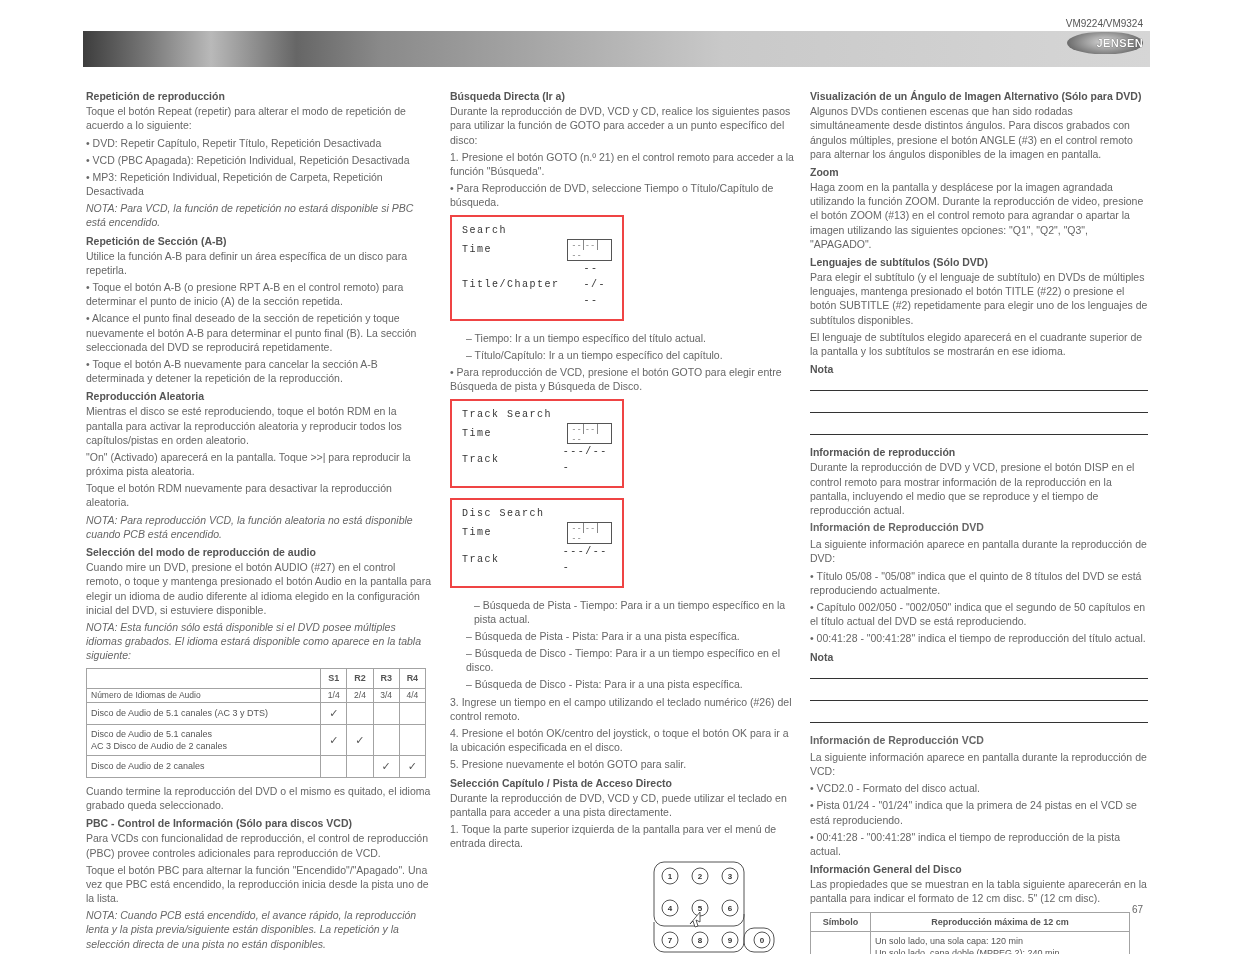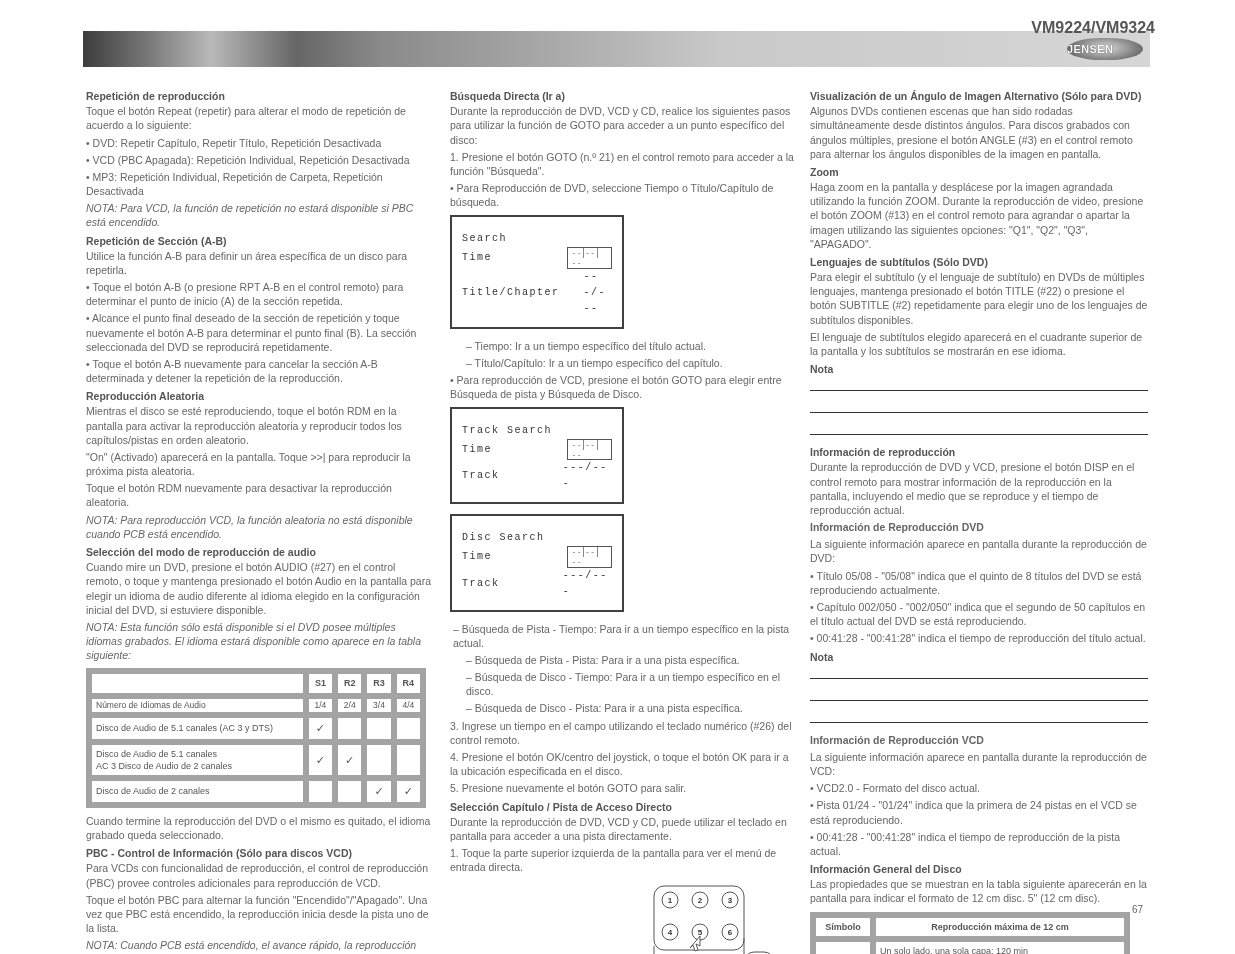--- a/index.html
+++ b/index.html
@@ -18,62 +18,62 @@
   .band {
     position: absolute;
     top: 31px;
     left: 83px;
     width: 1067px;
     height: 36px;
     background: linear-gradient(90deg, #3d3d3d 0%, #777 6%, #b9b9b9 12%, #666 20%, #8a8a8a 28%, #c9c9c9 60%, #d6d6d6 100%);
   }
   .brand {
     position: absolute;
-    top: 38px;
+    top: 32px;
     right: 92px;
     width: 76px;
     height: 22px;
     background: radial-gradient(ellipse 60% 80% at 50% 45%, #d8d8d8 0%, #7d7d7d 70%, #555 100%);
     border-radius: 50%/55%;
     color: #fff;
     font-weight: bold;
-    text-align: left;
+    text-align: right;
     font-size: 11px;
     letter-spacing: 0.4px;
     line-height: 22px;
     font-family: "Arial Black", Arial, sans-serif;
     text-shadow: 0 0 1px #000;
   }
   .model-tag {
     position: absolute;
     top: 17px;
-    right: 80px;
-    font-size: 16px;
-    font-weight: bold;
+    right: 92px;
+    font-size: 10px;
+    font-weight: normal;
     color: #555;
   }
 
   .col {
     position: absolute;
     top: 85px;
     width: 345px;
   }
   .col1 { left: 86px; }
   .col2 { left: 450px; }
   .col3 { left: 810px; width: 338px; }
 
   h3 { font-size: 10.5px; font-weight: bold; color: #555; margin-top: 4px; margin-bottom: 1px; }
   p  { margin-bottom: 3px; color: #666; }
   em { font-style: italic; }
 
   
   .osd {
-    border: 2px solid #404040;
+    border: 2px solid #ef4444;
     width: 174px;
-    padding: 14px 10px 10px 10px;
+    padding: 6px 10px 10px 10px;
     font-family: "Courier New", monospace;
     font-size: 10px;
     color: #333;
     letter-spacing: 1.5px;
     margin: 6px 16px 10px 0;
     line-height: 1.6;
   }
   .osd .row-flex { display: flex; align-items: center; gap: 20px; }
   .osd .fieldbox {
     display: inline-block;
@@ -90,21 +90,21 @@
 
   
   table.compat {
     border-collapse: collapse;
     width: 340px;
     margin-top: 6px;
     font-size: 9px;
     color: #555;
   }
   table.compat th, table.compat td {
-    border: 6px solid #a3a3a3;
+    border: 1px solid #a3a3a3;
     padding: 3px 4px;
     text-align: center;
     vertical-align: middle;
   }
   table.compat th { font-weight: bold; }
   table.compat td.l { text-align: left; }
   table.compat tr.label-row td { padding: 1px 4px; font-size:8.5px; }
   .tick { font-size: 11px; }
 
   
@@ -252,21 +252,21 @@
     <div class="row-flex">
       <span style="width:86px;display:inline-block">Time</span>
       <span class="fieldbox"><span class="dashseg">--</span><span class="dashseg">--</span><span class="dashseg">--</span></span>
     </div>
     <div class="row-flex">
       <span style="width:86px;display:inline-block">Track</span>
       <span style="margin-left:auto">---/---</span>
     </div>
   </div>
 
-  <p style="margin-left:3px">– <span>Búsqueda de Pista - Tiempo: Para ir a un tiempo específico en la pista actual.</span></p>
+  <p style="margin-left:24px">– <span>Búsqueda de Pista - Tiempo: Para ir a un tiempo específico en la pista actual.</span></p>
   <p style="margin-left:16px">– <span>Búsqueda de Pista - Pista: Para ir a una pista específica.</span></p>
   <p style="margin-left:16px">– <span>Búsqueda de Disco - Tiempo: Para ir a un tiempo específico en el disco.</span></p>
   <p style="margin-left:16px">– <span>Búsqueda de Disco - Pista: Para ir a una pista específica.</span></p>
 
   <p>3. <span>Ingrese un tiempo en el campo utilizando el teclado numérico (#26) del control remoto.</span></p>
   <p>4. <span>Presione el botón OK/centro del joystick, o toque el botón OK para ir a la ubicación especificada en el disco.</span></p>
   <p>5. <span>Presione nuevamente el botón GOTO para salir.</span></p>
 
   <h3>Selección Capítulo / Pista de Acceso Directo</h3>
   <p>Durante la reproducción de DVD, VCD y CD, puede utilizar el teclado en pantalla para acceder a una pista directamente.</p>

